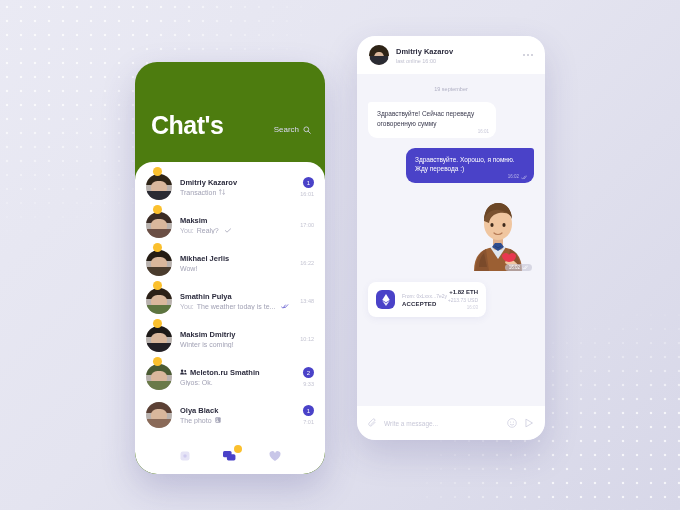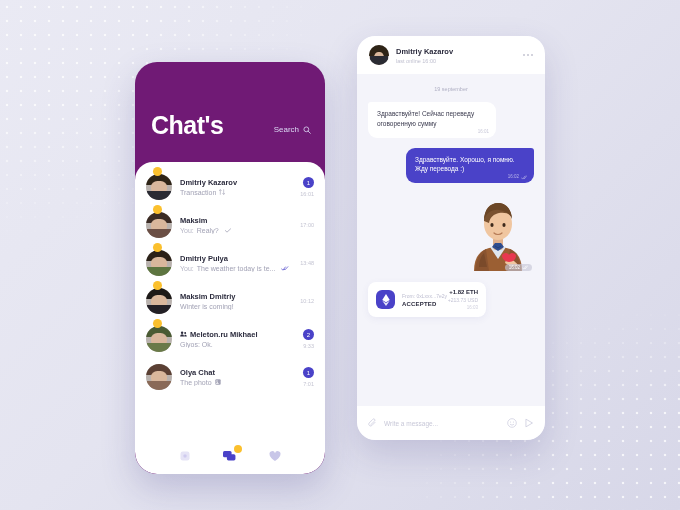--- a/index.html
+++ b/index.html
@@ -21,21 +21,21 @@
   .bg-sheen {
     position: absolute; inset: 0;
     background: linear-gradient(135deg, #eaeaf4 0%, #e4e4f0 45%, #d7d7e8 100%);
     z-index: -1;
   }
 
   
   .phone-left {
     position: absolute; left: 135px; top: 62px;
     width: 190px; height: 412px;
-    background: #701a75;
+    background: #4d7c0f;
     border-radius: 22px;
     box-shadow: 0 14px 34px rgba(60,55,130,0.22);
     overflow: hidden;
   }
   .left-head {
     height: 100px; position: relative;
   }
   .left-title {
     position: absolute; left: 16px; bottom: 22px;
     color: #fff; font-size: 25px; font-weight: bold; letter-spacing: -0.5px;
@@ -230,28 +230,49 @@
                   <path d="M0.5 3.6L3 6 8.4 1" fill="none" stroke="#9b9bb0" stroke-width="1.1" stroke-linecap="round" stroke-linejoin="round"></path>
                 </svg></span>
             </div>
           </div>
           <div class="row-right">
             <span class="row-time">17:00</span>
           </div>
         </div>
         <div class="chat-row">
           <div class="avatar">
+            <i class="av-hair" style="background:#241c14"></i>
+            <i class="av-face"></i>
+            <i class="av-body" style="background:#4a3c2e"></i>
+          </div>
+          <span class="badge-corner"></span>
+          <div class="row-text">
+            <div class="row-name">
+              <span>Mikhael Jerlis</span>
+            </div>
+            <div class="row-msg">
+              <span>Wow!</span>
+              <span></span>
+              <span></span>
+            </div>
+          </div>
+          <div class="row-right">
+            <span class="row-time">16:22</span>
+          </div>
+        </div>
+        <div class="chat-row">
+          <div class="avatar">
             <i class="av-hair" style="background:#2b2118"></i>
             <i class="av-face"></i>
             <i class="av-body" style="background:#5d7540"></i>
           </div>
           <span class="badge-corner"></span>
           <div class="row-text">
             <div class="row-name">
-              <span>Dmitriy Pulya</span>
+              <span>Smathin Pulya</span>
             </div>
             <div class="row-msg">
               <span class="you">You:</span>
               <span>The weather today is te...</span>
               <span></span>
               <span><svg width="8" height="5" viewBox="0 0 11 7">
                   <path d="M0.5 3.8L2.6 5.9 6 1.4" fill="none" stroke="#4a42c8" stroke-width="1" stroke-linecap="round"></path>
                   <path d="M4.5 4.6L5.3 5.5 9.5 1" fill="none" stroke="#4a42c8" stroke-width="1" stroke-linecap="round"></path>
                 </svg></span>
             </div>
@@ -289,42 +310,42 @@
           </div>
           <span class="badge-corner"></span>
           <div class="row-text">
             <div class="row-name">
               <span><svg width="7" height="6" viewBox="0 0 10 8">
                   <circle cx="3" cy="2.2" r="1.7" fill="#2b2b3d"></circle>
                   <circle cx="7.4" cy="2.6" r="1.4" fill="#2b2b3d"></circle>
                   <path d="M0.3 7.5c0-2 1.3-3 2.7-3s2.7 1 2.7 3z" fill="#2b2b3d"></path>
                   <path d="M6 7.5c0-1.6 0.7-2.4 1.6-2.4S9.7 5.9 9.7 7.5z" fill="#2b2b3d"></path>
                 </svg></span>
-              <span>Meleton.ru Mikhael</span>
+              <span>Meleton.ru Smathin</span>
             </div>
             <div class="row-msg">
               <span>Giyos: Ok.</span>
               <span></span>
               <span></span>
             </div>
           </div>
           <div class="row-right">
             <span class="unread">2</span>
             <span class="row-time">9:33</span>
           </div>
         </div>
         <div class="chat-row">
           <div class="avatar">
             <i class="av-hair" style="background:#5b4034"></i>
             <i class="av-face"></i>
             <i class="av-body" style="background:#8a6a58"></i>
           </div>
           <div class="row-text">
             <div class="row-name">
-              <span>Olya Chat</span>
+              <span>Olya Black</span>
             </div>
             <div class="row-msg">
               <span>The photo</span>
               <span><svg width="6" height="6" viewBox="0 0 9 9">
                   <rect x="0.5" y="0.5" width="8" height="8" rx="1.5" fill="#a2a2b5"></rect>
                   <circle cx="3" cy="3" r="1" fill="#fff"></circle>
                   <path d="M1 7l2.5-2.5L6 7z" fill="#fff"></path>
                 </svg></span>
               <span></span>
             </div>

